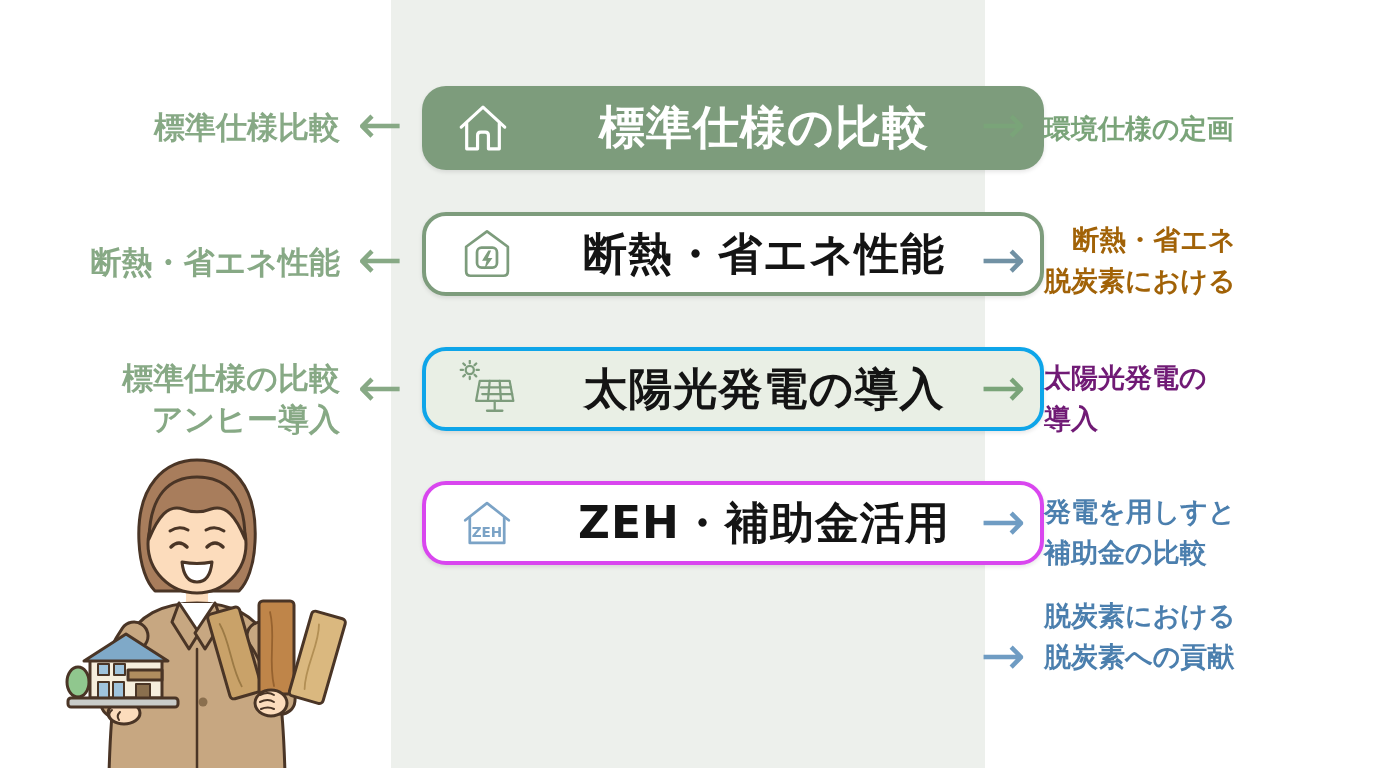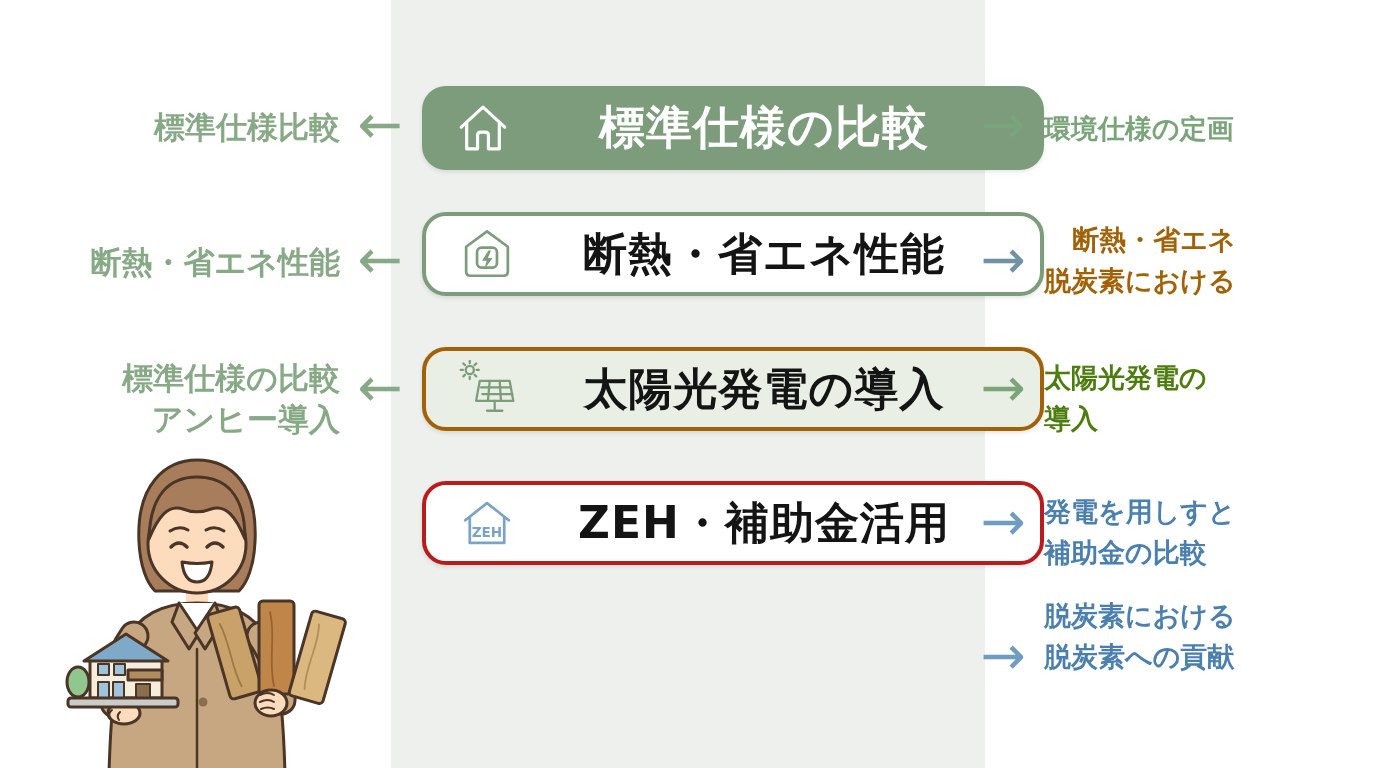--- a/index.html
+++ b/index.html
@@ -7,40 +7,40 @@
   #stage{position:relative;width:1376px;height:768px;background:#ffffff;overflow:hidden;}
 
   .band{position:absolute;left:391px;top:0;width:594px;height:768px;background:#edf0ec;}
 
   
   .box{position:absolute;left:422px;width:622px;height:84px;border-radius:24px;
        display:flex;align-items:center;box-sizing:border-box;
        box-shadow:0 2px 4px rgba(0,0,0,0.10);}
   .box1{top:86px;background:#7d9c7c;}
   .box2{top:212px;background:#ffffff;border:4px solid #7d9c7c;}
-  .box3{top:347px;background:#e9efe5;border:4px solid #a16207;}
-  .box4{top:481px;background:#ffffff;border:4px solid #b91c1c;}
+  .box3{top:347px;background:#e9efe5;border:4px solid #0ea5e9;}
+  .box4{top:481px;background:#ffffff;border:4px solid #d946ef;}
   .box5{top:616px;background:#dfe9f4;border:4px solid #8badc9;}
 
   .bicon{width:58px;height:58px;margin-left:32px;flex:0 0 auto;}
   .blabel{flex:1;text-align:center;font-weight:700;font-size:44px;color:#141414;
           padding-right:28px;letter-spacing:1px;white-space:nowrap;}
   .box1 .blabel{color:#ffffff;font-size:46px;}
 
   
   .slabel{position:absolute;font-weight:700;white-space:nowrap;}
   .slabel span{display:block;}
   .lleft{right:1036px;text-align:right;font-size:31px;line-height:41px;color:#87a985;}
   .ll1{top:107px;}
   .ll2{top:242px;}
   .ll3{top:358px;}
   .lright{left:1044px;text-align:left;font-size:27px;line-height:41px;}
   .rl1{top:108px;color:#7aa479;}
   .rl2{top:219px;color:#a16207;text-align:right;}
-  .rl3{top:357px;color:#4d7c0f;}
+  .rl3{top:357px;color:#701a75;}
   .rl4{top:491px;color:#4b7fae;}
   .rl5{top:595px;color:#4b7fae;}
 
   
   .arrow{position:absolute;width:62px;height:64px;line-height:60px;text-align:center;
          font-size:54px;font-weight:400;}
   .aleft{left:349px;color:#87a985;}
   .la1{top:95px;} .la2{top:230px;} .la3{top:358px;}
   .aright{left:972px;}
   .ra1{top:95px;color:#7aa479;}

